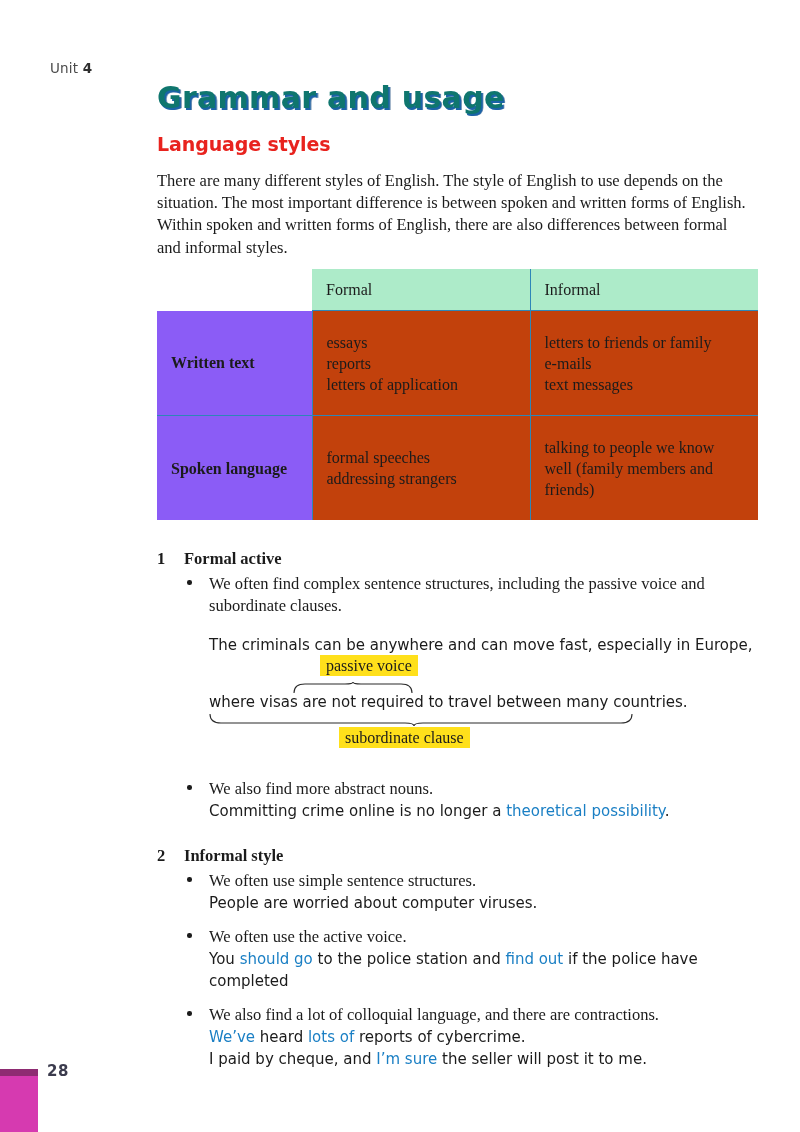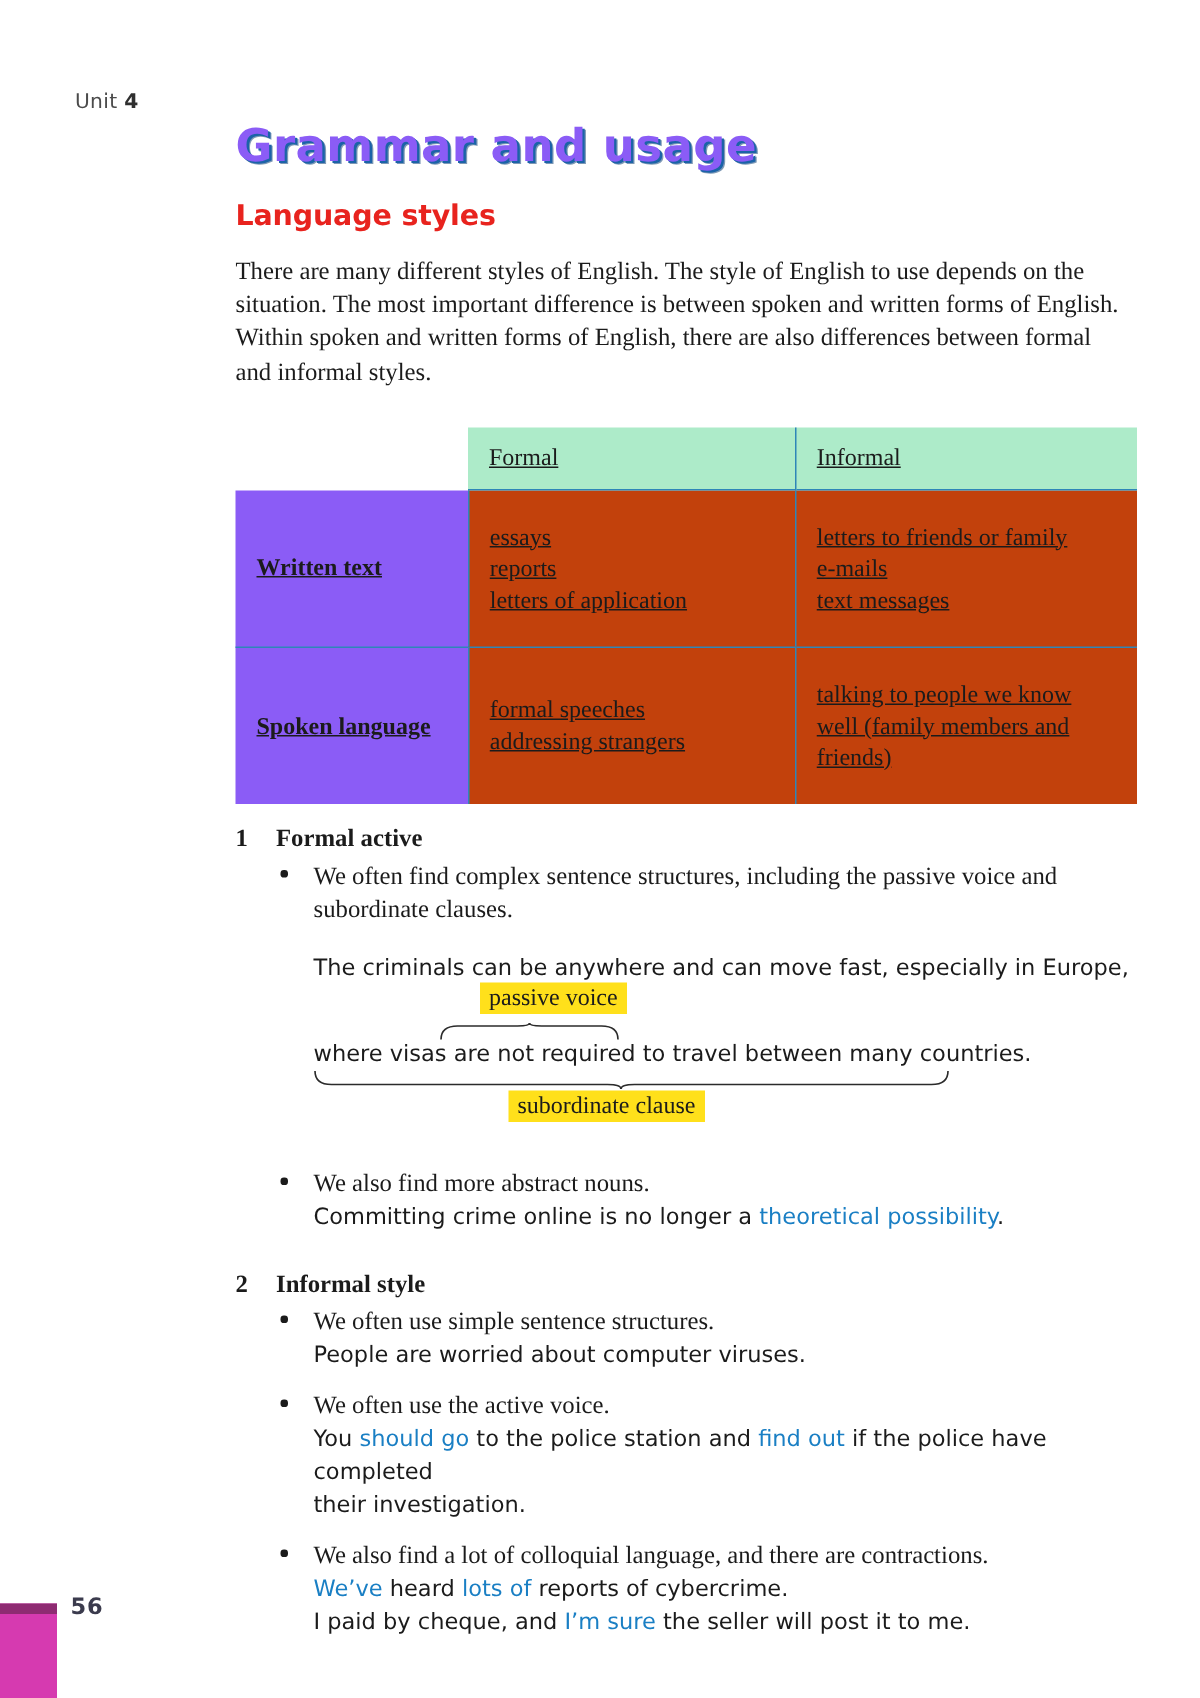--- a/index.html
+++ b/index.html
@@ -58,21 +58,21 @@
 
   
   .doc-title {
     position: absolute;
     left: 157px;
     top: 80px;
     font-family: "DejaVu Sans", sans-serif;
     font-weight: 700;
     font-size: 30px;
     letter-spacing: .3px;
-    color: #8b5cf6;
+    color: #0f766e;
     text-shadow:
        1.6px 1.6px 0 #1b63a8,
        2.4px 2.4px 0 rgba(20,70,120,.55);
   }
   .section-title {
     position: absolute;
     left: 157px;
     top: 133px;
     font-family: "DejaVu Sans", sans-serif;
     font-weight: 700;
@@ -89,25 +89,24 @@
     width: 592px;
     font-size: 16.5px;
     line-height: 22.2px;
     text-align: left;
   }
 
   
   .styles-table {
     position: absolute;
     left: 157px;
-    top: 285px;
+    top: 269px;
     width: 601px;
     border-collapse: collapse;
     table-layout: fixed;
-    text-decoration: underline;
   }
   .styles-table td, .styles-table th {
     vertical-align: middle;
     text-align: left;
     padding: 10px 14px;
     font-size: 16px;
     line-height: 21px;
     font-weight: normal;
   }
   .col-label  { width: 155px; }
@@ -323,30 +322,29 @@
       <span>People are worried about computer viruses.</span>
     </div>
   </div>
 
   <div class="bullet-row" style="margin-top:12px;">
     <span class="dot"></span>
     <div class="serif-line">We often use the active voice.</div>
     <div class="sans-line">
       <span>You </span><span class="kw">should go</span><span> to the police station and </span><span class="kw">find out</span><span> if the police have completed</span>
     </div>
-    <div class="sans-line">their investigation.</div>
   </div>
 
   <div class="bullet-row" style="margin-top:12px;">
     <span class="dot"></span>
     <div class="serif-line">We also find a lot of colloquial language, and there are contractions.</div>
     <div class="sans-line">
       <span class="kw">We’ve</span><span> heard </span><span class="kw">lots of</span><span> reports of cybercrime.</span>
     </div>
     <div class="sans-line">
       <span>I paid by cheque, and </span><span class="kw">I’m sure</span><span> the seller will post it to me.</span>
     </div>
   </div>
 </div>
 
-<div class="page-number">56</div>
+<div class="page-number">28</div>
 <div class="edge-tab"></div>
 <div class="edge-tab-cap"></div>
 
 </body></html>

